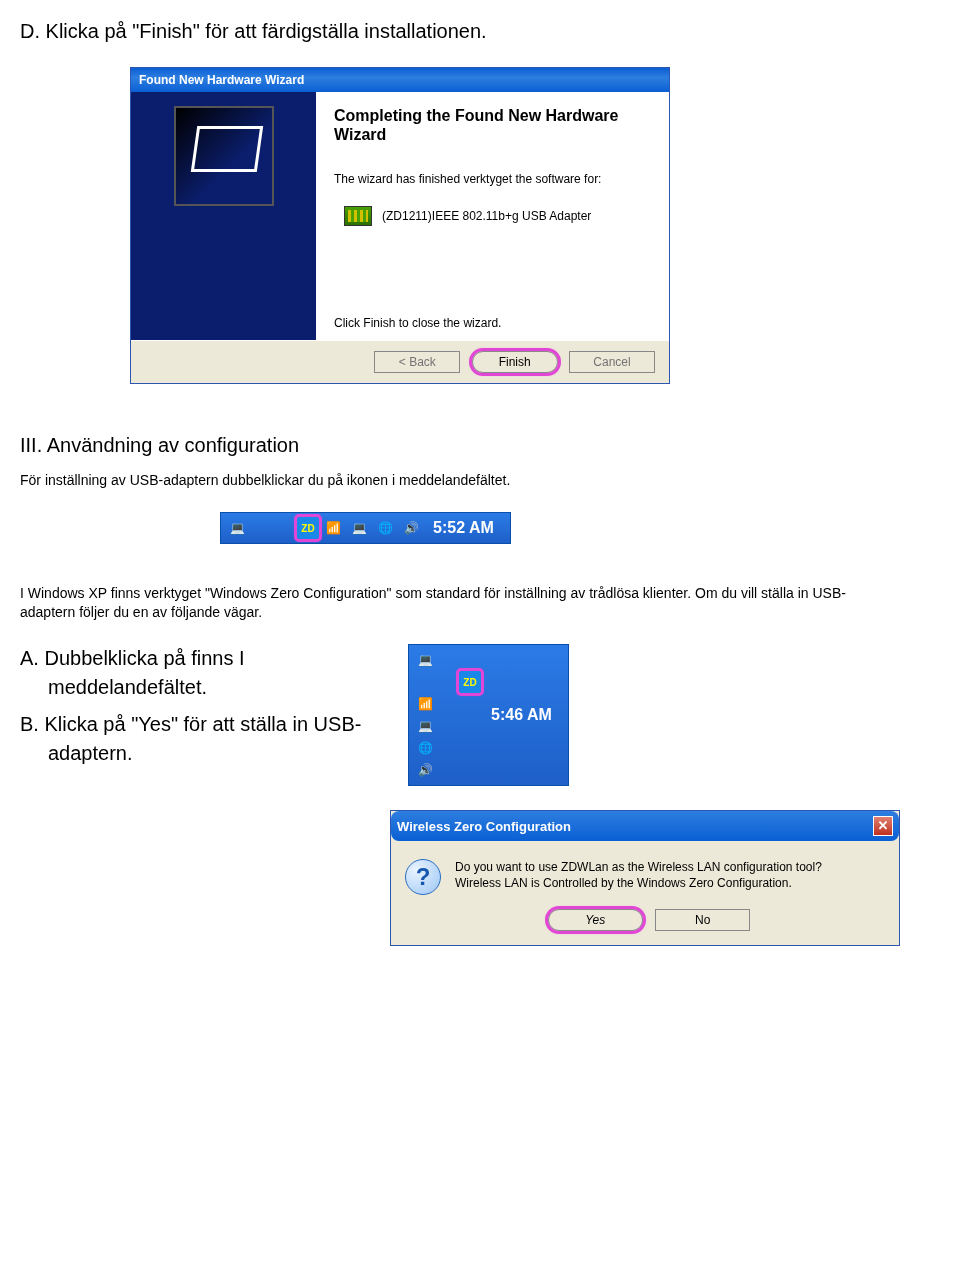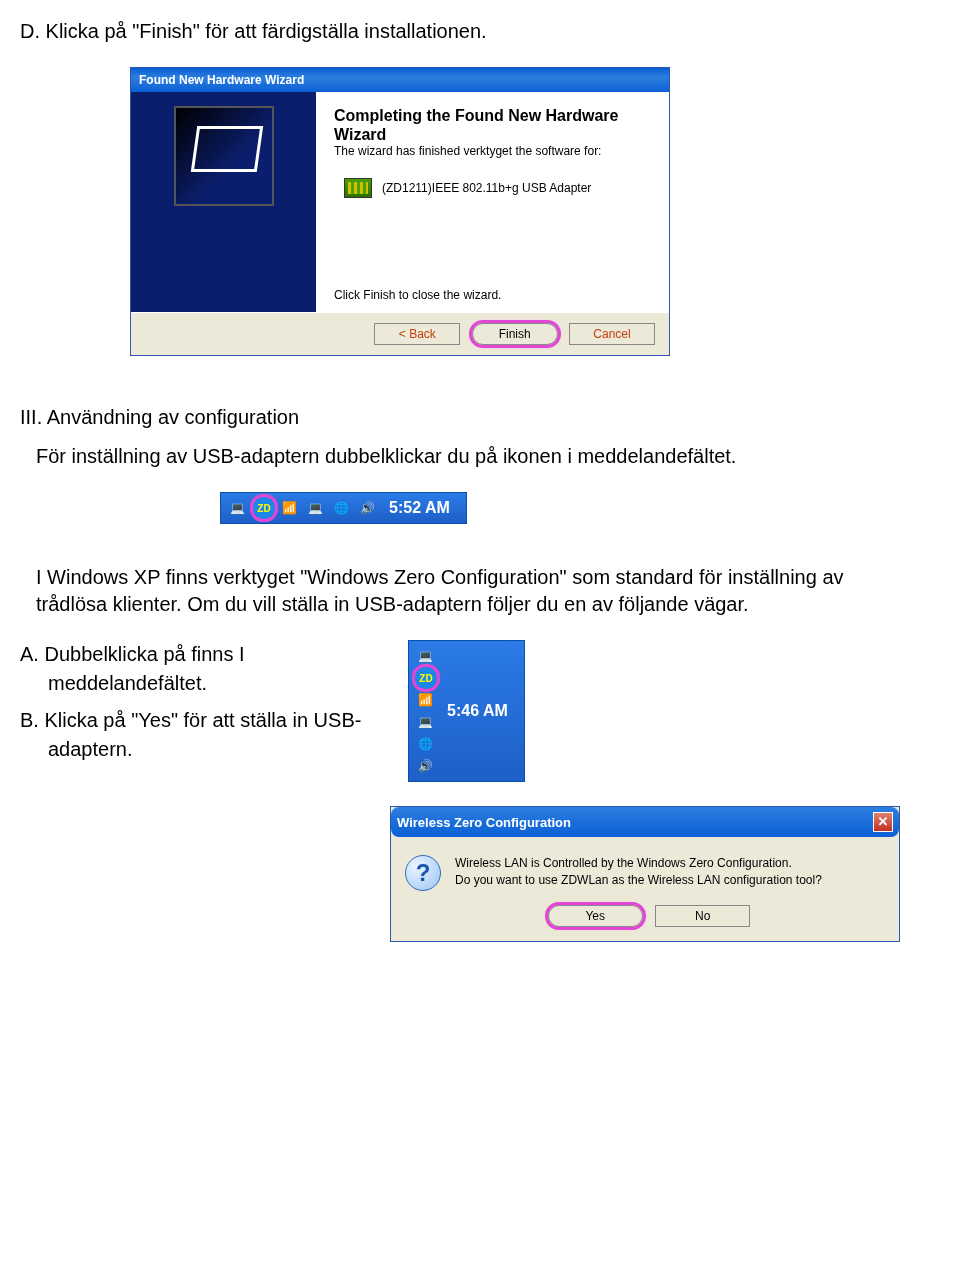--- a/index.html
+++ b/index.html
@@ -45,21 +45,21 @@
   }
   .wizard-left-icon::after {
     content:"";
     position:absolute;
     top:18px; left:18px;
     width:60px;height:40px;
     border:3px solid #fff;
     transform: skewX(-8deg);
   }
   .wizard-right { flex:1; padding: 14px 18px 10px 18px; }
-  .wh-title { font-size: 16px; font-weight: bold; margin-bottom: 0; line-height:1.2; }
+  .wh-title { font-size: 16px; font-weight: bold; margin-bottom: 28px; line-height:1.2; }
   .wh-text { margin-bottom: 20px; }
   .wh-device { display:flex; align-items:center; gap:10px; margin-left:10px; }
   .dev-icon {
     width:28px;height:20px;
     background:linear-gradient(#4aa000,#2b7000);
     border:1px solid #333;
     position:relative;
   }
   .dev-icon::after {
     content:"";
@@ -79,30 +79,30 @@
     min-width:86px;
     padding:3px 10px;
     border:1px solid #888;
     background:#ece9d8;
     font-family: Tahoma, sans-serif;
     font-size:12px;
     cursor:pointer;
     margin-left:8px;
     text-align:center;
   }
-  .win-btn.disabled { color:#c2410c; }
+  .win-btn.disabled { color:#737373; }
   .finish-hl {
     outline:3px solid #e146d6;
     border-radius:14px;
     box-shadow:0 0 4px #e146d6;
   }
 
   
   .section-h { font-size:20px; margin:18px 0 14px 0; }
-  .para { font-size:20px; line-height:1.35; margin-bottom:22px;margin-left:16px; }
+  .para { font-size:14px; line-height:1.35; margin-bottom:22px; }
 
   
   .tray {
     display:inline-flex;
     align-items:center;
     gap:10px;
     padding:4px 16px 4px 6px;
     margin-left:200px;
     margin-bottom:40px;
     border:1px solid #0a4faa;
@@ -120,22 +120,23 @@
   }
   .zd {
     background:#1a88e8;
     color:#fffb00;
     font-weight:bold;
     font-size:10px;
     border-radius:3px;
   }
   .zd-hl {
     outline:3px solid #e146d6;
-    border-radius:10px;
+    border-radius:2px;
     box-shadow:0 0 4px #e146d6;
+    margin-left:44px;
   }
   .globe { color:#cde4ff; }
   .spk { color:#a8c8ff; }
 
   
   .cols { display:flex; gap:28px; align-items:flex-start; }
   .left-col { width:380px; }
   .right-col { flex:1; }
   .sub-h { font-size:20px; margin-bottom:14px; }
   .li { font-size:20px; line-height:1.45; margin:0 0 8px 0; padding-left:28px; text-indent:-28px; }
@@ -196,20 +197,21 @@
     display:flex;align-items:center;justify-content:center;
     flex-shrink:0;
   }
   .wzc-text { font-size:12px; line-height:1.35; }
   .wzc-buttons { text-align:center; padding:6px 0 14px 0; }
   .wzc-buttons .win-btn { min-width:95px; }
   .yes-hl {
     outline:3px solid #e146d6;
     border-radius:14px;
     box-shadow:0 0 4px #e146d6;
+    font-style:italic;
   }
 </style>
 </head>
 <body>
 
 
 
 
 <p class="step-text">D. Klicka på "Finish" för att färdigställa installationen.</p>
 
@@ -279,22 +281,22 @@
 
     
     <div class="wzc-dialog">
       <div class="wzc-title">
         <span>Wireless Zero Configuration</span>
         <span class="wzc-close">✕</span>
       </div>
       <div class="wzc-body">
         <div class="q-icon">?</div>
         <div class="wzc-text">
+          <div>Do you want to use ZDWLan as the Wireless LAN configuration tool?</div>
           <div>Wireless LAN is Controlled by the Windows Zero Configuration.</div>
-          <div>Do you want to use ZDWLan as the Wireless LAN configuration tool?</div>
         </div>
       </div>
       <div class="wzc-buttons">
         <span class="win-btn yes-hl">Yes</span>
         <span class="win-btn">No</span>
       </div>
     </div>
   </div>
 </div>
 

